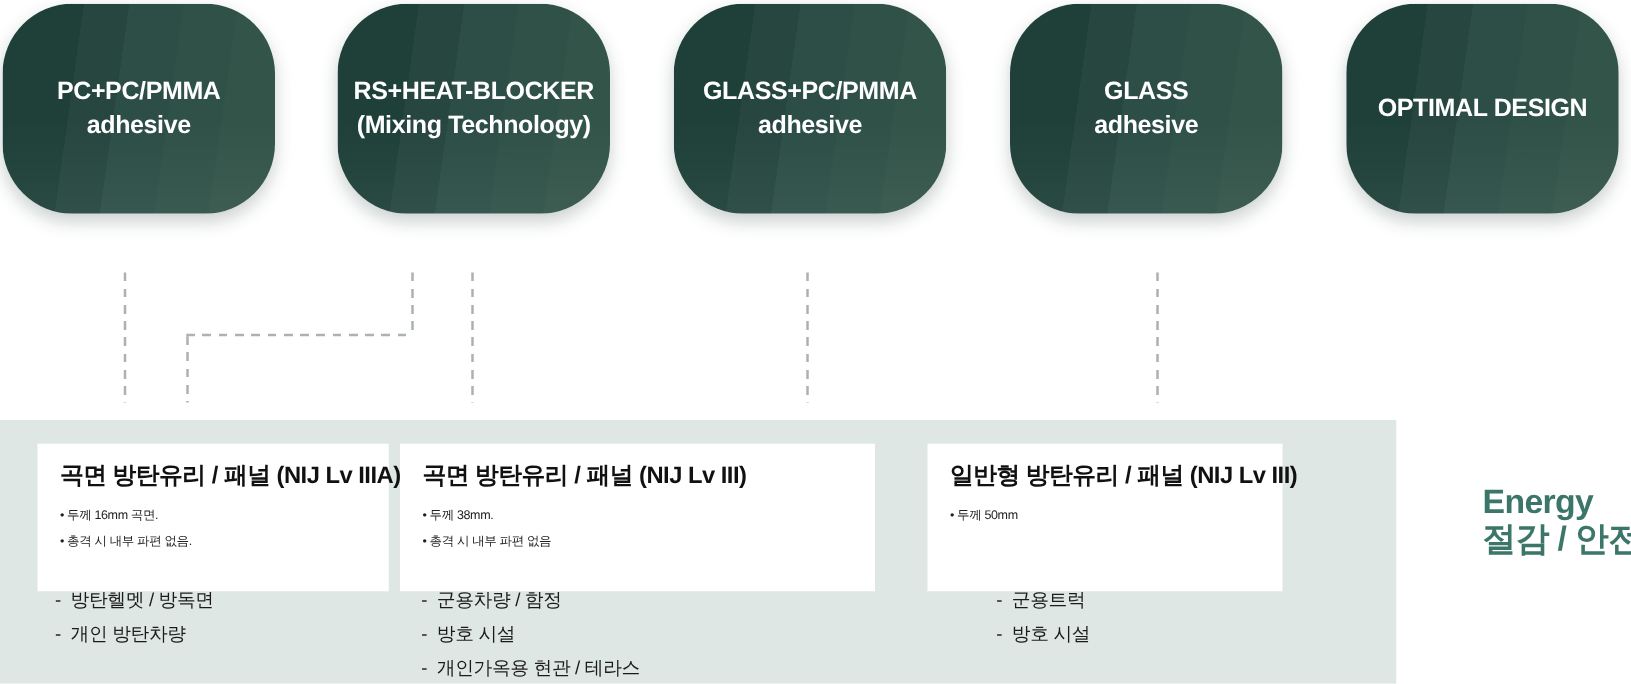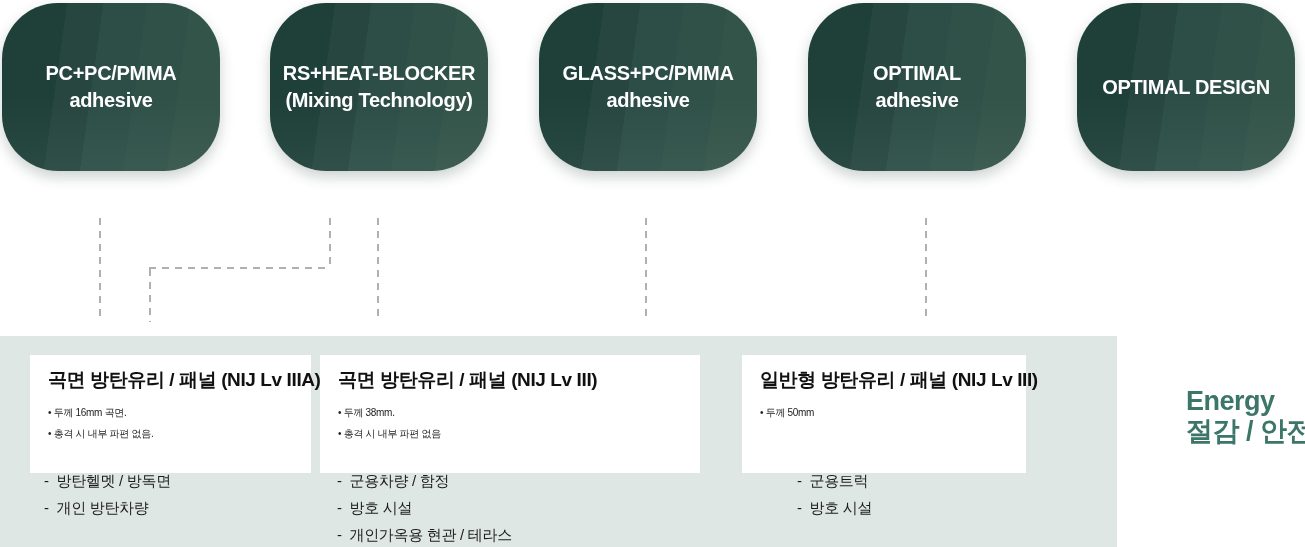--- a/index.html
+++ b/index.html
@@ -137,21 +137,21 @@
     </div>
   </div>
   <div class="tech-card" style="left:539px">
     <div class="label">
       <div>GLASS+PC/PMMA</div>
       <div>adhesive</div>
     </div>
   </div>
   <div class="tech-card" style="left:808px">
     <div class="label">
-      <div>OPTIMAL</div>
+      <div>GLASS</div>
       <div>adhesive</div>
     </div>
   </div>
   <div class="tech-card" style="left:1077px">
     <div class="label">
       <div>OPTIMAL DESIGN</div>
     </div>
   </div>
 
   <div class="vline" style="left:99px;  top:218px; height:104px"></div>

